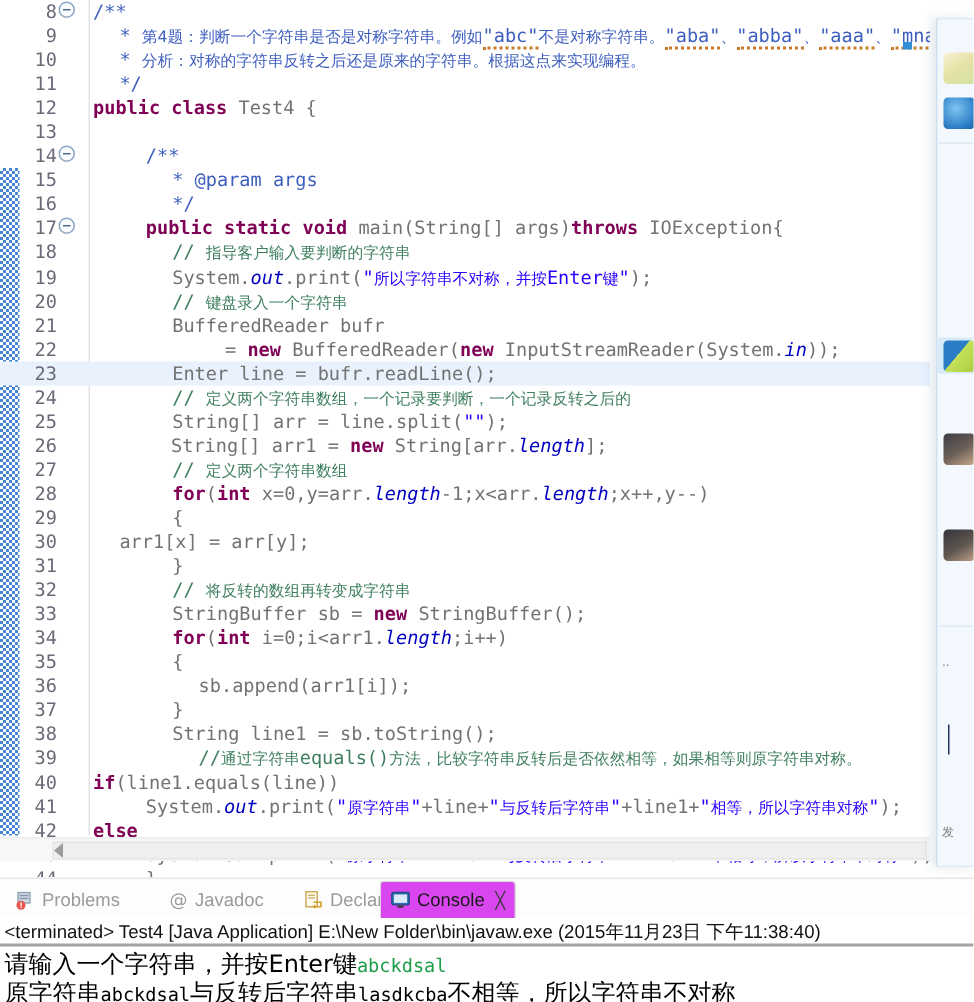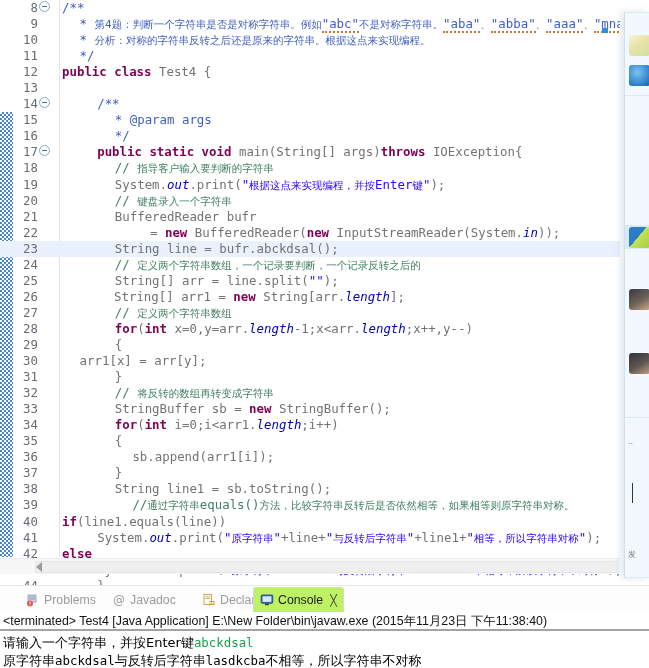--- a/index.html
+++ b/index.html
@@ -215,21 +215,21 @@
     align-items: center;
     gap: 4px;
     padding: 0 6px;
     font-family: "Liberation Sans", sans-serif;
     font-size: 12.3px;
     color: #9b9b9b;
     white-space: nowrap;
   }
   .vtab.active {
     color: #1b1b1b;
-    background: #bef264;
+    background: #d946ef;
     border: 1px solid #d8d8d8;
     border-bottom: none;
     border-radius: 3px 3px 0 0;
     top: 1px;
     height: 25px;
   }
   .vtab .ic { width: 14px; height: 14px; position: relative; flex: 0 0 14px; }
   .vtab .xclose {
     font-family: "DejaVu Sans", sans-serif;
     font-size: 11px;
@@ -255,21 +255,21 @@
     width: 649px; height: 36px;
     padding: 2px 3px;
     overflow: hidden;
   }
   .oline {
     white-space: pre;
     line-height: 17px;
     font-size: 12px;
     color: #000000;
   }
-  .oline .zhc { font-family: "DejaVu Sans", sans-serif; font-size: 13px; }
+  .oline .zhc { font-family: "DejaVu Sans", sans-serif; font-size: 16px; }
   .oline .mono { font-family: "DejaVu Sans Mono", monospace; font-size: 12.4px; }
   .oline .input { color: #1f9e4b; font-family: "DejaVu Sans Mono", monospace; font-size: 12.4px; }
 
   
   svg { display: block; }
 </style>
 </head>
 <body>
 
 <div id="app">
@@ -282,25 +282,25 @@
         <div class="crow"><span class="lnum">9</span><span class="ctext" style="left: 79.6px;"><span class="jdoc">* </span><span class="jdoc zh">第4题：判断一个字符串是否是对称字符串。例如</span><span class="jdoc spell">"abc"</span><span class="jdoc zh">不是对称字符串。</span><span class="jdoc spell">"aba"</span><span class="jdoc zh">、</span><span class="jdoc spell">"abba"</span><span class="jdoc zh">、</span><span class="jdoc spell">"aaa"</span><span class="jdoc zh">、</span><span class="jdoc spell">"mnanm"</span></span></div>
         <div class="crow"><span class="lnum">10</span><span class="ctext" style="left: 79.6px;"><span class="jdoc">* </span><span class="jdoc zh">分析：对称的字符串反转之后还是原来的字符串。根据这点来实现编程。</span></span></div>
         <div class="crow"><span class="lnum">11</span><span class="ctext" style="left: 79.6px;"><span class="jdoc">*/</span></span></div>
         <div class="crow"><span class="lnum">12</span><span class="ctext" style="left: 62px;"><span class="kw">public class</span><span class="plain"> Test4 {</span></span></div>
         <div class="crow"><span class="lnum">13</span><span class="ctext" style="left: 62px;"></span></div>
         <div class="crow"><span class="lnum">14</span><span class="fold"></span><span class="ctext" style="left: 97.2px;"><span class="jdoc">/**</span></span></div>
         <div class="crow"><span class="lnum">15</span><span class="ctext" style="left: 114.8px;"><span class="jdoc">* @param</span><span class="jdoc"> args</span></span></div>
         <div class="crow"><span class="lnum">16</span><span class="ctext" style="left: 114.8px;"><span class="jdoc">*/</span></span></div>
         <div class="crow"><span class="lnum">17</span><span class="fold"></span><span class="ctext" style="left: 97.2px;"><span class="kw">public static void</span><span class="plain"> main(String[] args)</span><span class="kw">throws</span><span class="plain"> IOException{</span></span></div>
         <div class="crow"><span class="lnum">18</span><span class="ctext" style="left: 114.8px;"><span class="cmt">// </span><span class="cmt zh">指导客户输入要判断的字符串</span></span></div>
-        <div class="crow"><span class="lnum">19</span><span class="ctext" style="left: 114.8px;"><span class="plain">System.</span><span class="fld">out</span><span class="plain">.print(</span><span class="str">"</span><span class="str zh">根据这点来实现编程，并按</span><span class="str">Enter</span><span class="str zh">键</span><span class="str">"</span><span class="plain">);</span></span></div>
+        <div class="crow"><span class="lnum">19</span><span class="ctext" style="left: 114.8px;"><span class="plain">System.</span><span class="fld">out</span><span class="plain">.print(</span><span class="str">"</span><span class="str zh">所以字符串不对称，并按</span><span class="str">Enter</span><span class="str zh">键</span><span class="str">"</span><span class="plain">);</span></span></div>
         <div class="crow"><span class="lnum">20</span><span class="ctext" style="left: 114.8px;"><span class="cmt">// </span><span class="cmt zh">键盘录入一个字符串</span></span></div>
         <div class="crow"><span class="lnum">21</span><span class="ctext" style="left: 114.8px;"><span class="plain">BufferedReader bufr</span></span></div>
         <div class="crow"><span class="lnum">22</span><span class="ctext" style="left: 150px;"><span class="plain">= </span><span class="kw">new</span><span class="plain"> BufferedReader(</span><span class="kw">new</span><span class="plain"> InputStreamReader(System.</span><span class="fld">in</span><span class="plain">));</span></span></div>
-        <div class="crow hl"><span class="lnum">23</span><span class="ctext" style="left: 114.8px;"><span class="plain">String line = bufr.abckdsal();</span></span></div>
+        <div class="crow hl"><span class="lnum">23</span><span class="ctext" style="left: 114.8px;"><span class="plain">Enter line = bufr.readLine();</span></span></div>
         <div class="crow"><span class="lnum">24</span><span class="ctext" style="left: 114.8px;"><span class="cmt">// </span><span class="cmt zh">定义两个字符串数组，一个记录要判断，一个记录反转之后的</span></span></div>
         <div class="crow"><span class="lnum">25</span><span class="ctext" style="left: 114.8px;"><span class="plain">String[] arr = line.split(</span><span class="str">""</span><span class="plain">);</span></span></div>
         <div class="crow"><span class="lnum">26</span><span class="ctext" style="left: 114px;"><span class="plain">String[] arr1 = </span><span class="kw">new</span><span class="plain"> String[arr.</span><span class="fld">length</span><span class="plain">];</span></span></div>
         <div class="crow"><span class="lnum">27</span><span class="ctext" style="left: 114.8px;"><span class="cmt">// </span><span class="cmt zh">定义两个字符串数组</span></span></div>
         <div class="crow"><span class="lnum">28</span><span class="ctext" style="left: 114.8px;"><span class="kw">for</span><span class="plain">(</span><span class="kw">int</span><span class="plain"> x=0,y=arr.</span><span class="fld">length</span><span class="plain">-1;x&lt;arr.</span><span class="fld">length</span><span class="plain">;x++,y--)</span></span></div>
         <div class="crow"><span class="lnum">29</span><span class="ctext" style="left: 114.8px;"><span class="plain">{</span></span></div>
         <div class="crow"><span class="lnum">30</span><span class="ctext" style="left: 79.6px;"><span class="plain">arr1[x] = arr[y];</span></span></div>
         <div class="crow"><span class="lnum">31</span><span class="ctext" style="left: 114.8px;"><span class="plain">}</span></span></div>
         <div class="crow"><span class="lnum">32</span><span class="ctext" style="left: 114.8px;"><span class="cmt">// </span><span class="cmt zh">将反转的数组再转变成字符串</span></span></div>
         <div class="crow"><span class="lnum">33</span><span class="ctext" style="left: 114.8px;"><span class="plain">StringBuffer sb = </span><span class="kw">new</span><span class="plain"> StringBuffer();</span></span></div>
@@ -340,21 +340,21 @@
     <div class="im-txt" style="top:424px;">..</div>
 
     <div class="im-caret" style="top:470px;"></div>
     <div class="im-txt" style="top:536px;">发</div>
   </div>
 
   <div id="bottom">
 
     <div id="tabbar">
 
-      <div class="vtab" style="left:20px;">
+      <div class="vtab" style="left:4px;">
         <span class="ic">
           <svg width="14" height="14" viewBox="0 0 14 14">
             <rect x="2" y="2" width="8" height="7" fill="#cfd9e6" stroke="#8897ab" stroke-width="0.8"></rect>
             <rect x="3" y="3.5" width="6" height="1" fill="#8897ab"></rect>
             <rect x="3" y="5.5" width="6" height="1" fill="#8897ab"></rect>
             <circle cx="4" cy="10.5" r="3" fill="#e8554e"></circle>
             <rect x="3.6" y="8.6" width="0.9" height="2.3" fill="#fff"></rect>
             <rect x="3.6" y="11.4" width="0.9" height="0.9" fill="#fff"></rect>
           </svg>
         </span>

